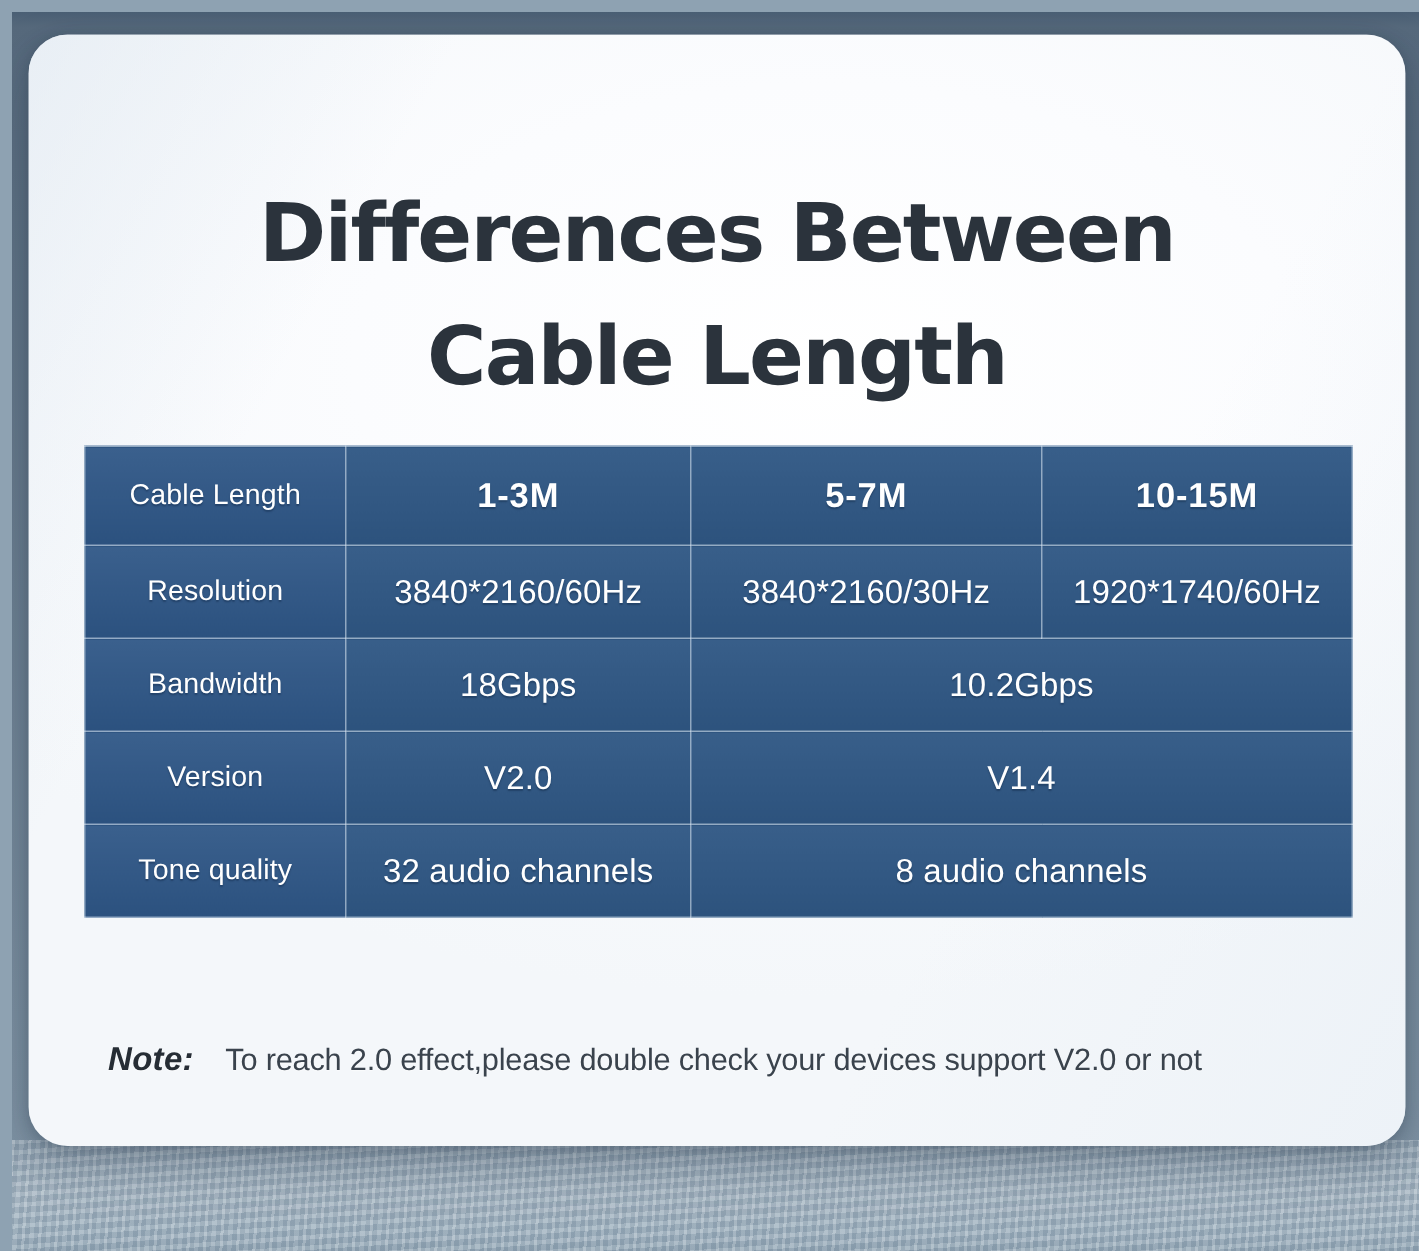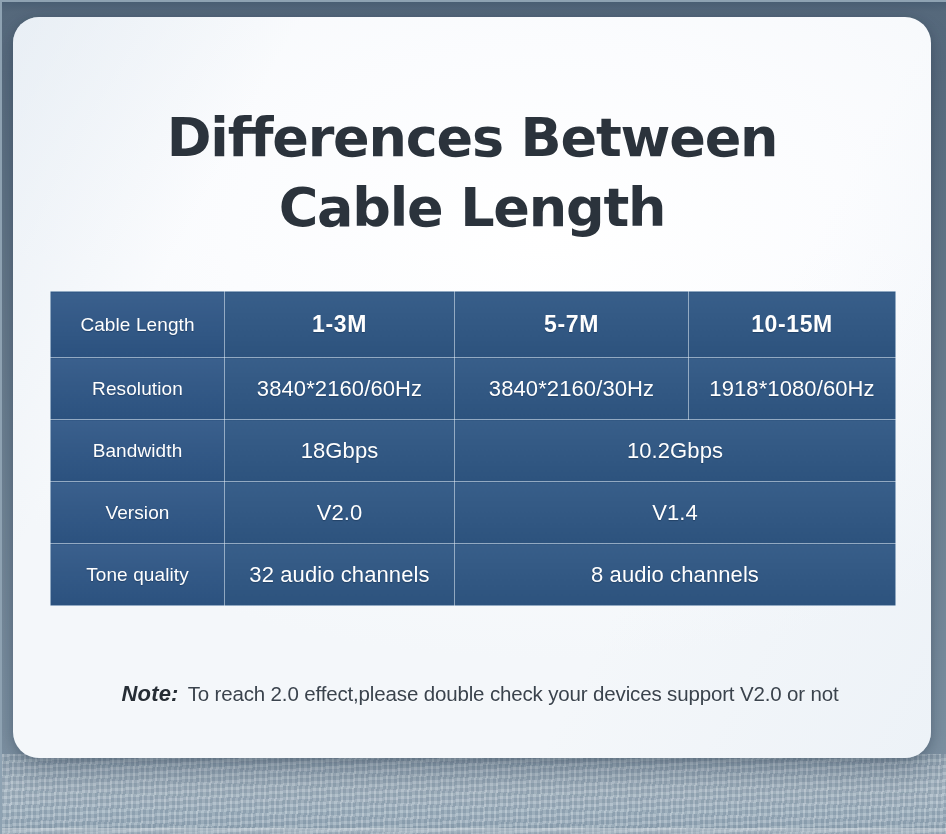--- a/index.html
+++ b/index.html
@@ -1,16 +1,16 @@
 <!DOCTYPE html>
 <html><head>
 <meta charset="utf-8">
 <title>Differences Between Cable Length</title>
 <style>
-  * { box-sizing: border-box; margin: 0; padding: 2px; }
+  * { box-sizing: border-box; margin: 0; padding: 8px; }
 
   html, body {
     width: 946px;
     height: 834px;
     overflow: hidden;
   }
 
   body {
     font-family: "Liberation Sans", sans-serif;
     background: #8ea2b2;
@@ -144,21 +144,20 @@
   #note {
     position: absolute;
     left: 37px;
     top: 660px;
     width: 860px;
     color: #3a434d;
     font-size: 20.5px;
     line-height: 1.35;
     white-space: nowrap;
     text-shadow: 0 1px 1px rgba(255,255,255,0.6);
-    text-align: center;
   }
   #note .note-label {
     font-weight: bold;
     font-style: italic;
     font-size: 22px;
     letter-spacing: 0.2px;
     margin-right: 5px;
     color: #262d35;
   }
   #note .note-body { letter-spacing: -0.15px; }
@@ -184,21 +183,21 @@
       <tr class="head">
         <td class="rowhead">Cable Length</td>
         <td class="c2">1-3M</td>
         <td class="c3">5-7M</td>
         <td class="c4">10-15M</td>
       </tr>
       <tr>
         <td class="rowhead">Resolution</td>
         <td class="c2">3840*2160/60Hz</td>
         <td class="c3">3840*2160/30Hz</td>
-        <td class="c4">1918*1080/60Hz</td>
+        <td class="c4">1920*1740/60Hz</td>
       </tr>
       <tr>
         <td class="rowhead">Bandwidth</td>
         <td class="c2">18Gbps</td>
         <td colspan="2">10.2Gbps</td>
       </tr>
       <tr>
         <td class="rowhead">Version</td>
         <td class="c2">V2.0</td>
         <td colspan="2">V1.4</td>

